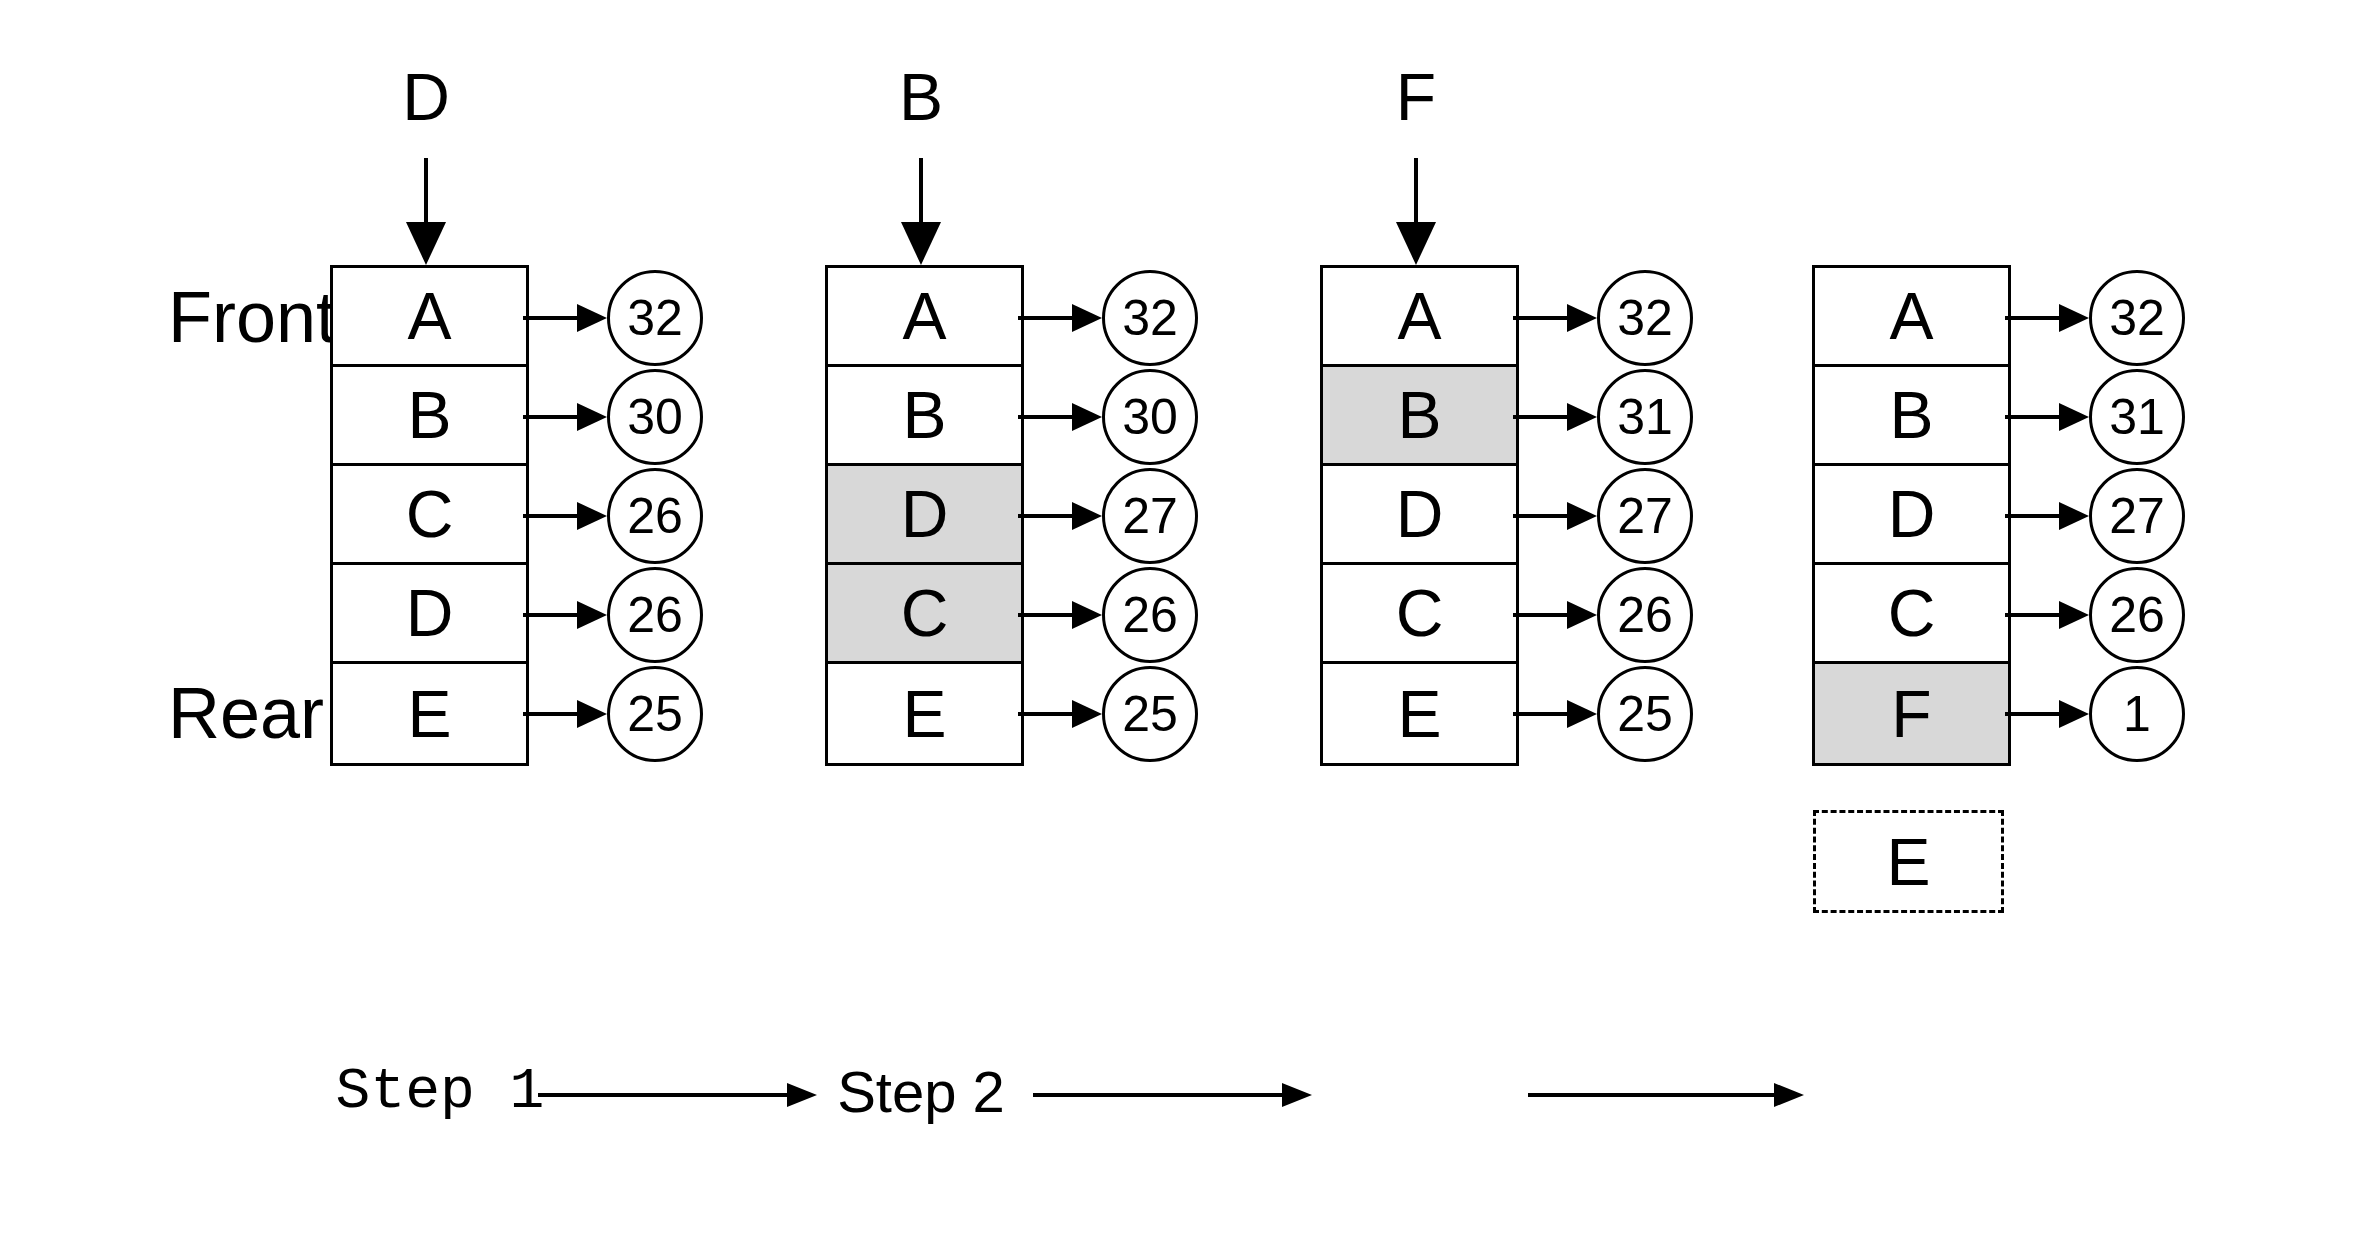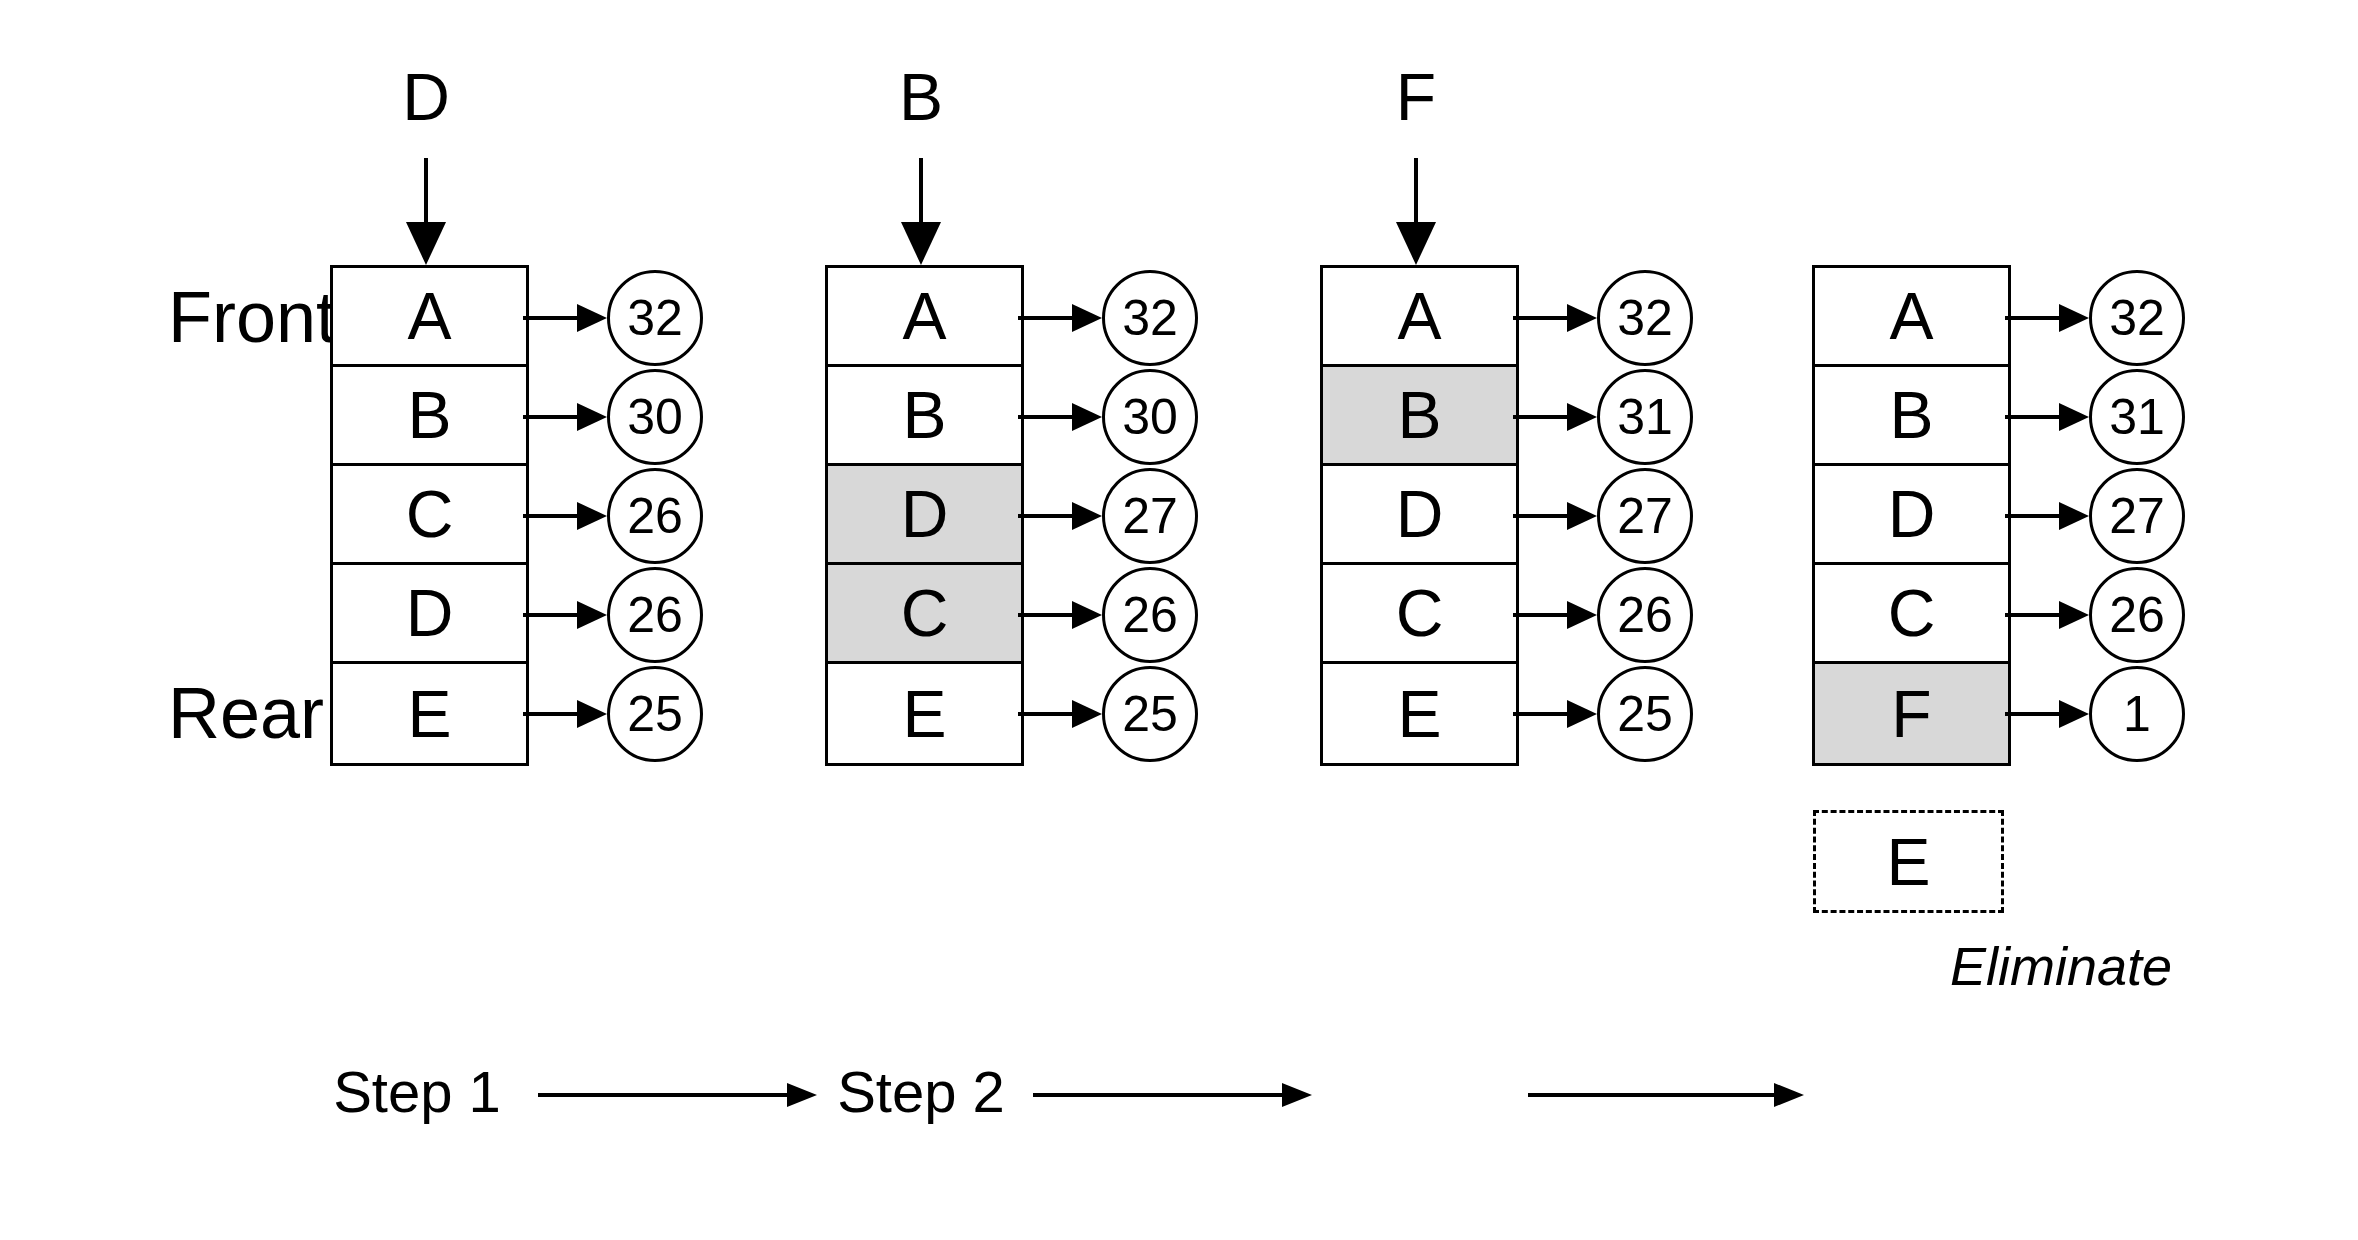--- a/index.html
+++ b/index.html
@@ -72,21 +72,21 @@
       <div class="">26</div>
     </div>
     <div class="hline" style="left: 523px; top: 711.5px; width: 58px;"></div>
     <div class="hhead" style="left: 577px; top: 699.5px;"></div>
     <div class="circle" style="left: 607px; top: 665.5px;">
       <div class="">25</div>
     </div>
     <div class="incoming-label" style="left: 356px; top: 62px;">D</div>
     <div class="vline" style="left: 424px; top: 158px; height: 68px;"></div>
     <div class="vhead" style="left: 406px; top: 222px;"></div>
-    <div class="step-label" style="left: 297px; top: 1060px;">Step 1</div>
+    <div class="step-label" style="left: 320px; top: 1060px; font-family: Liberation Mono, monospace;">Step 1</div>
     <div class="hline" style="left: 538px; top: 1093px; width: 251px;"></div>
     <div class="hhead flowhead" style="left: 787px; top: 1083px;"></div>
     <div class="box-col" style="left: 825px; top: 265px; width: 193px;">
       <div class="cell">
         <div class="">A</div>
       </div>
       <div class="cell">
         <div class="">B</div>
       </div>
       <div class="cell" style="background: rgb(216, 216, 216);">
@@ -215,14 +215,13 @@
       <div class="">26</div>
     </div>
     <div class="hline" style="left: 2005px; top: 711.5px; width: 58px;"></div>
     <div class="hhead" style="left: 2059px; top: 699.5px;"></div>
     <div class="circle" style="left: 2089px; top: 665.5px;">
       <div class="">1</div>
     </div>
     <div class="dashed-box" style="left: 1813px; top: 810px;">
       <div class="">E</div>
     </div>
-    <div class="eliminate-caption" style="left: 1950px; top: 936px;">Eliminate</div>
   </div>
 
 </body></html>

